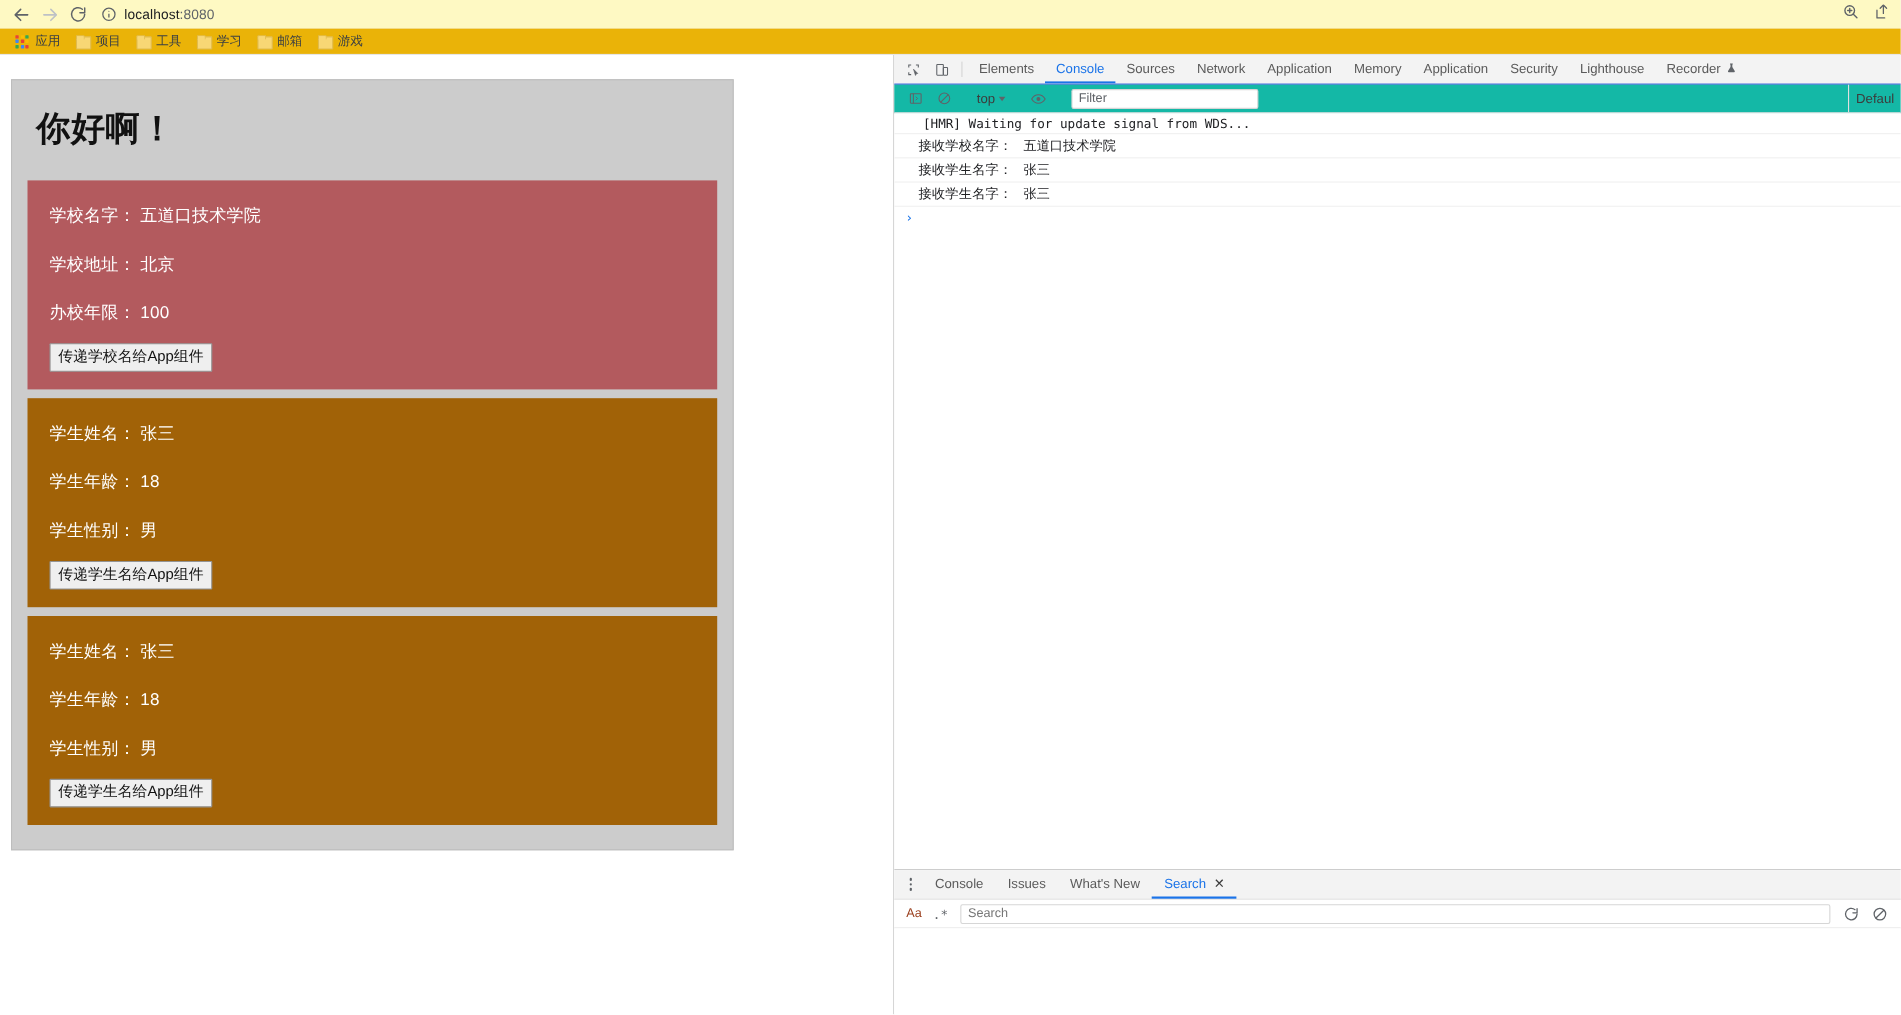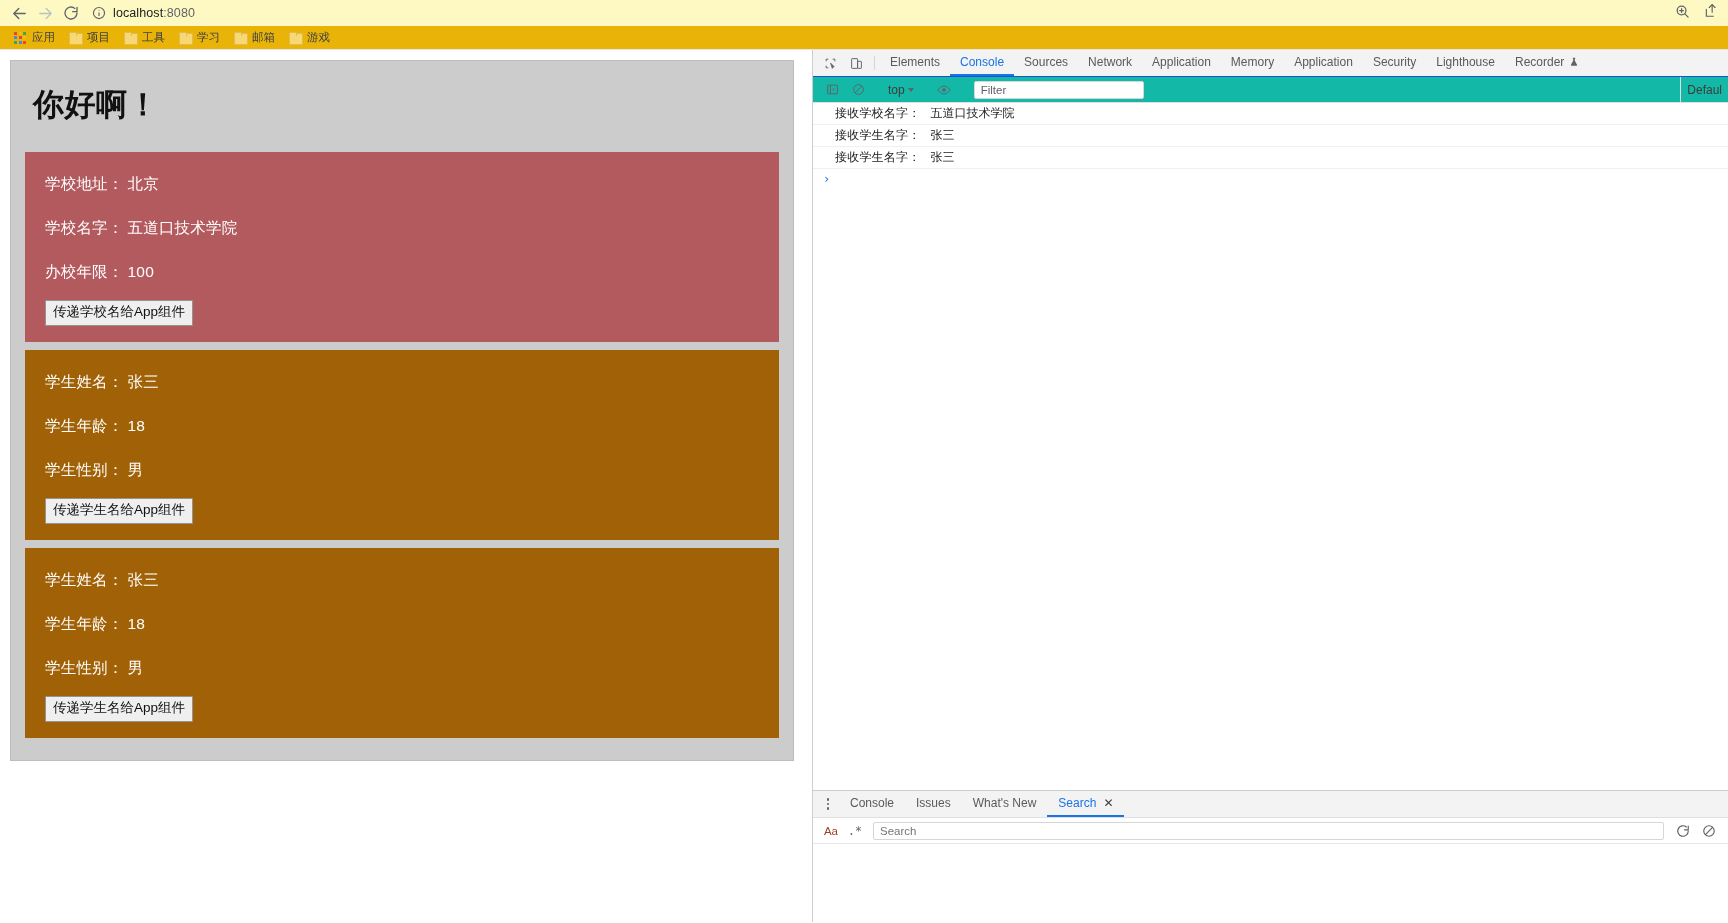--- a/index.html
+++ b/index.html
@@ -67,21 +67,21 @@
   
   #viewport { display: flex; width: 1728px; height: 872px; }
 
   
   #page {
     width: 812px; height: 872px; background: #ffffff;
     padding: 10px 10px 0 10px; overflow: hidden;
   }
   #app-root {
     background: #cccccc; border: 1px solid #bdbdbd;
-    padding: 14px 14px 14px 14px; width: 784px;
+    padding: 14px 14px 14px 14px; width: 657px; margin-top: 12px;
   }
   #greeting {
     font-size: 31px; font-weight: bold; color: #111111;
     margin: 9px 0 26px 8px; letter-spacing: .5px;
   }
   .card {
     padding: 22px 20px 16px 20px;
     margin-bottom: 8px;
   }
   .card.school { background: #b35a5e; }
@@ -304,24 +304,24 @@
 
 <div id="viewport">
 
   <div id="page">
     <div id="app-root">
 
       <h1 id="greeting">你好啊！</h1>
 
       <div class="card school">
         <div class="row">
+          <span>学校名字：</span><span class="val">五道口技术学院</span>
+        </div>
+        <div class="row">
           <span>学校地址：</span><span class="val">北京</span>
-        </div>
-        <div class="row">
-          <span>学校名字：</span><span class="val">五道口技术学院</span>
         </div>
         <div class="row">
           <span>办校年限：</span><span class="val">100</span>
         </div>
         <button class="pass-btn">传递学校名给App组件</button>
       </div>
 
       <div class="card student">
         <div class="row">
           <span>学生姓名：</span><span class="val">张三</span>
@@ -412,20 +412,21 @@
         </svg>
       </div>
       <div class="dt-vsep"></div>
       <div id="filter-input">Filter</div>
       <div id="level-select">
         <span>Defaul</span>
       </div>
     </div>
 
     <div id="console-log">
+      <div class="log-line mono">[HMR] Waiting for update signal from WDS...</div>
       <div class="log-line">
         <span class="lbl">接收学校名字：</span>
         <span class="lv">五道口技术学院</span>
       </div>
       <div class="log-line">
         <span class="lbl">接收学生名字：</span>
         <span class="lv">张三</span>
       </div>
       <div class="log-line">
         <span class="lbl">接收学生名字：</span>

